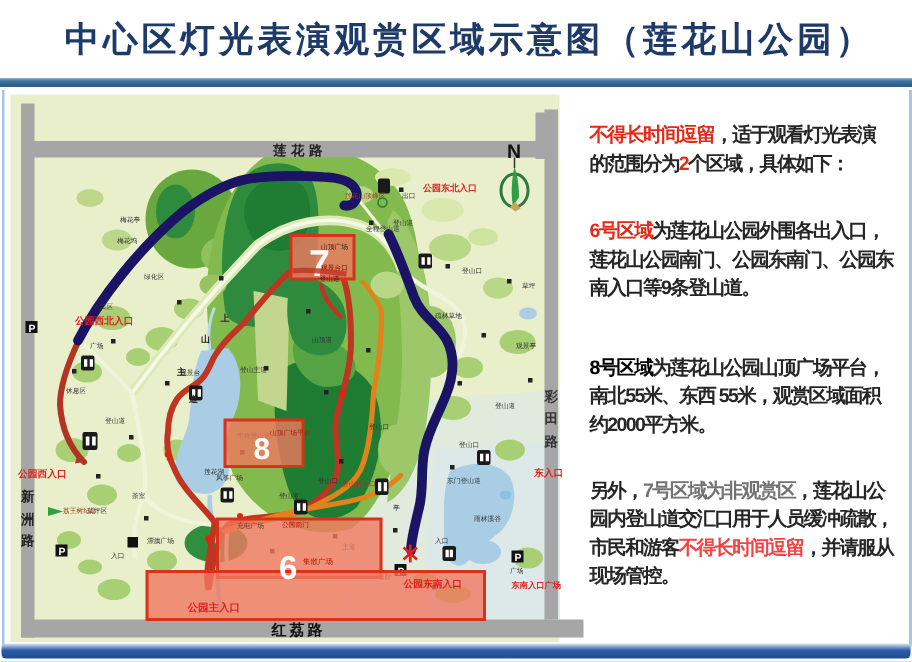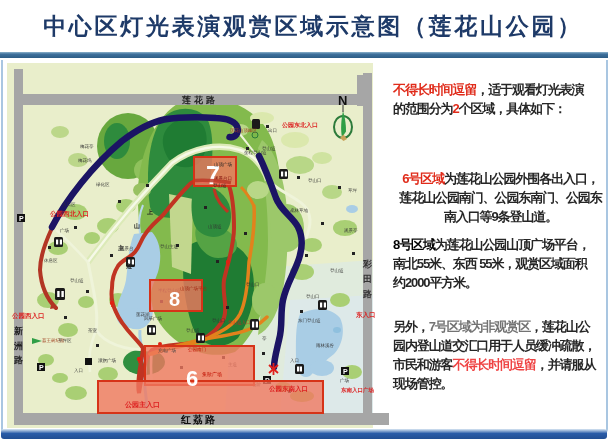--- a/index.html
+++ b/index.html
@@ -324,18 +324,18 @@
   <text x="50" y="216" font-size="6.5" fill="#d22" font-weight="bold">公园西北入口</text>
   <text x="12" y="318" font-size="6.5" fill="#d22" font-weight="bold">公园西入口</text>
   <text x="282" y="127" font-size="6" fill="#d22" font-weight="bold">公园东北入口</text>
   <text x="356" y="317" font-size="6.5" fill="#d22" font-weight="bold">东入口</text>
 </svg>
 
 <div class="abs" style="left:393px;top:0;width:215px;font-size:13px;font-weight:bold;color:#262626;line-height:19px;letter-spacing:-1.1px;">
 
   <div class="abs" style="top:80px;width:215px;"><span style="color:#e02b1a">不得长时间逗留</span>，适于观看灯光表演<br>的范围分为<span style="color:#e02b1a">2</span>个区域，具体如下：</div>
 
-  <div class="abs" style="top:169px;width:215px;text-align:center;"><span style="color:#e02b1a">6号区域</span>为莲花山公园外围各出入口，<br>莲花山公园南门、公园东南门、公园东<br>南入口等9条登山道。</div>
+  <div class="abs" style="top:144px;width:215px;"><span style="color:#e02b1a">6号区域</span>为莲花山公园外围各出入口，<br>莲花山公园南门、公园东南门、公园东<br>南入口等9条登山道。</div>
 
   <div class="abs" style="top:235px;width:215px;"><span style="color:#000000">8号区域</span>为莲花山公园山顶广场平台，<br>南北55米、东西 55米，观赏区域面积<br>约2000平方米。</div>
 
   <div class="abs" style="top:317px;width:215px;">另外，<span style="color:#737373">7号区域为非观赏区</span>，莲花山公<br>园内登山道交汇口用于人员缓冲疏散，<br>市民和游客<span style="color:#ef4444">不得长时间逗留</span>，并请服从<br>现场管控。</div>
 </div>
 
 </body></html>

